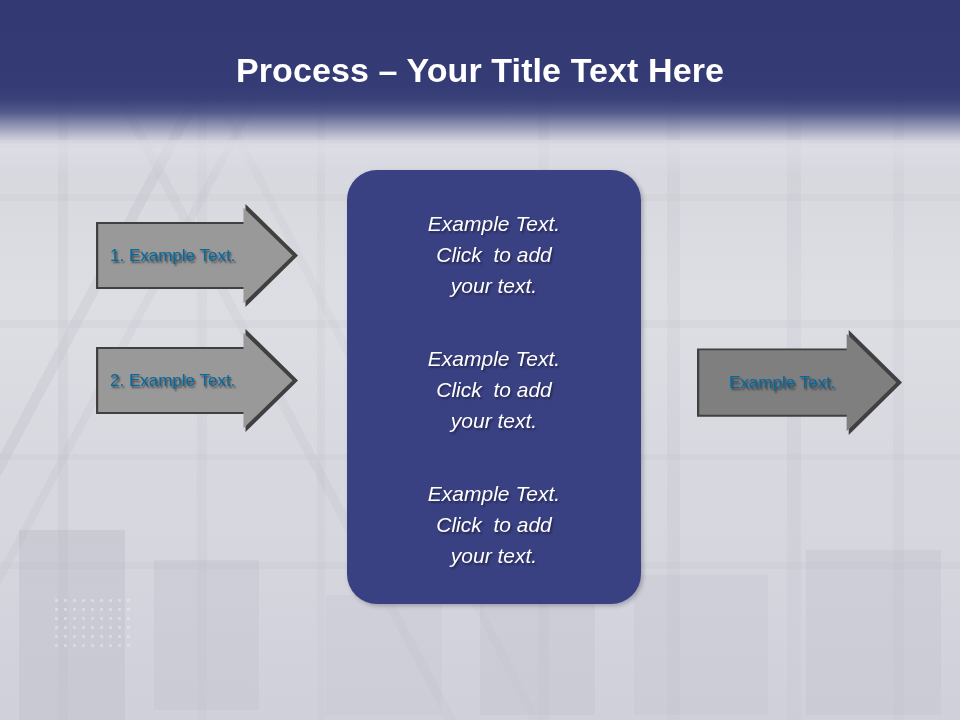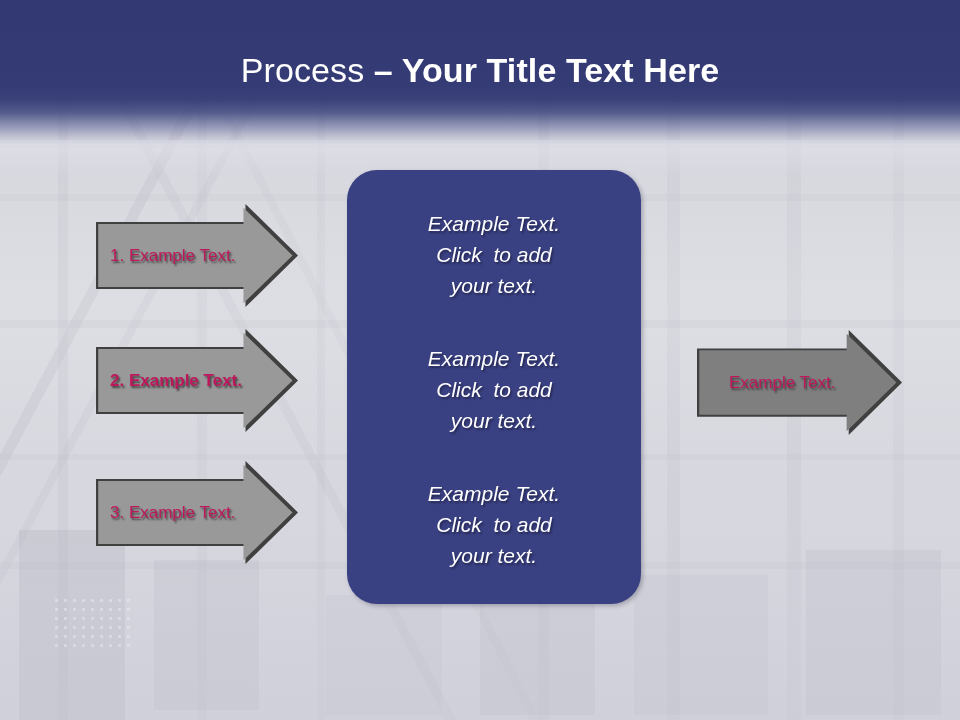--- a/index.html
+++ b/index.html
@@ -128,21 +128,21 @@
     position: absolute;
     left: 0; right: 0;
     top: 50px;
     text-align: center;
     color: #ffffff;
     font-size: 34px;
     line-height: 40px;
     letter-spacing: 0.1px;
     white-space: nowrap;
   }
-  .header-title .t-bold { font-weight: 400; }
+  .header-title .t-bold { font-weight: 700; }
   .header-title .t-light { font-weight: 700; }
 
   
   .arrow {
     position: absolute;
     display: flex;
     align-items: center;
     box-sizing: border-box;
   }
   .arrow .arrow-shape {
@@ -153,34 +153,34 @@
   }
   .arrow .arrow-inner {
     position: absolute;
     inset: 0;
     clip-path: polygon(
       1.1% 19.4%, 73.0% 19.4%, 73.0% 3.6%, 97.3% 50%, 73.0% 96.4%, 73.0% 80.6%, 1.1% 80.6%);
   }
   .arrow .arrow-label {
     position: relative;
     z-index: 2;
-    color: #be185d;
+    color: #0369a1;
     font-size: 17px;
     line-height: 21px;
     white-space: nowrap;
     text-shadow: 1.5px 1.5px 2px rgba(40,40,40,0.75);
   }
 
   
   .arrow-left { width: 202px; height: 103px; }
   .arrow-left .arrow-inner { background: #999999; }
   .arrow-left .arrow-label { margin-left: 14px; }
 
   #arrow-1 { left: 96px;  top: 204px; }
-  #arrow-2 { left: 96px;  top: 329px; font-weight: bold; }
+  #arrow-2 { left: 96px;  top: 329px; }
   #arrow-3 { left: 96px;  top: 461px; }
 
   
   #arrow-right {
     left: 697px; top: 330px;
     width: 205px; height: 105px;
   }
   #arrow-right .arrow-inner { background: #7f7f7f; }
   #arrow-right .arrow-label { margin-left: 32px; }
 
@@ -233,25 +233,20 @@
     <span class="arrow-inner"></span>
     <span class="arrow-label">1. Example Text.</span>
   </div>
 
   <div class="arrow arrow-left" id="arrow-2">
     <span class="arrow-shape"></span>
     <span class="arrow-inner"></span>
     <span class="arrow-label">2. Example Text.</span>
   </div>
 
-  <div class="arrow arrow-left" id="arrow-3">
-    <span class="arrow-shape"></span>
-    <span class="arrow-inner"></span>
-    <span class="arrow-label">3. Example Text.</span>
-  </div>
 
   <div class="center-panel">
     <div class="panel-block">
       <span class="pl">Example Text.</span>
       <span class="pl">Click  to add</span>
       <span class="pl">your text.</span>
     </div>
     <div class="panel-block">
       <span class="pl">Example Text.</span>
       <span class="pl">Click  to add</span>

